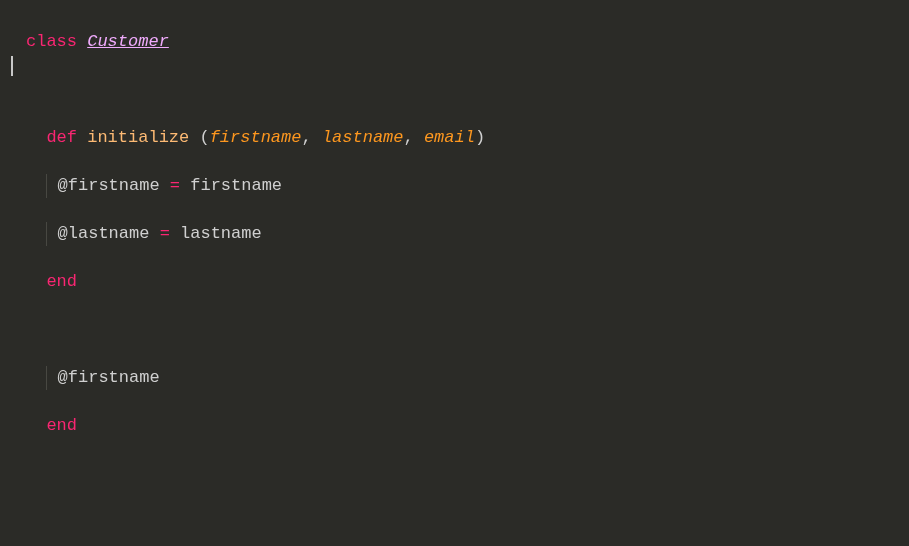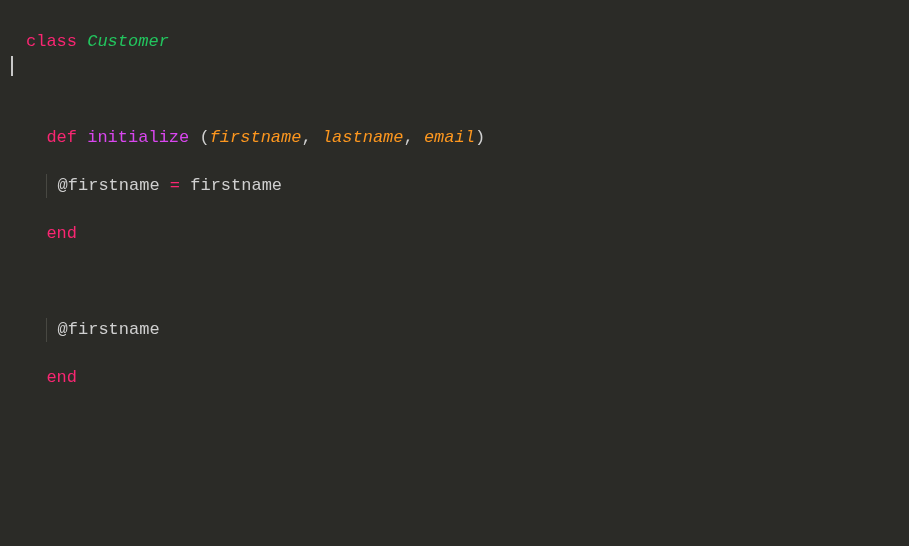--- a/index.html
+++ b/index.html
@@ -35,37 +35,38 @@
       border-left: 1px solid #484842;
       display: inline-block;
       height: 24px;
       vertical-align: top;
     }
     .line {
       height: 24px;
       display: block;
     }
     .kw-red { color: #f92672; }
-    .class-name { color: #22c55e; font-style: italic; }
-    .method-name { color: #d946ef; }
+    .class-name { color: #f0abfc; font-style: italic; text-decoration: underline; }
+    .method-name { color: #fdba74; }
     .param { color: #fd971f; font-style: italic; }
     .ivar { color: #d0d0d0; }
     .op { color: #f92672; }
     .plain { color: #d0d0d0; }
   </style>
 </head>
 <body>
 
 <div class="cursor"></div>
 
 <div class="editor">
 <span class="line"><span class="kw-red">class</span> <span class="class-name">Customer</span></span>
 <span class="line"></span>
 <span class="line">  <span class="kw-red">def</span> <span class="method-name">initialize</span> <span class="plain">(</span><span class="param">firstname</span><span class="plain">, </span><span class="param">lastname</span><span class="plain">, </span><span class="param">email</span><span class="plain">)</span></span>
 <span class="line">  <span class="indent-guide"></span> <span class="ivar">@firstname</span> <span class="op">=</span> <span class="plain">firstname</span></span>
+<span class="line">  <span class="indent-guide"></span> <span class="ivar">@lastname</span> <span class="op">=</span> <span class="plain">lastname</span></span>
 <span class="line">  <span class="kw-red">end</span></span>
 <span class="line"></span>
 <span class="line">  <span class="indent-guide"></span> <span class="ivar">@firstname</span></span>
 <span class="line">  <span class="kw-red">end</span></span>
 
 
 
 
 
 

